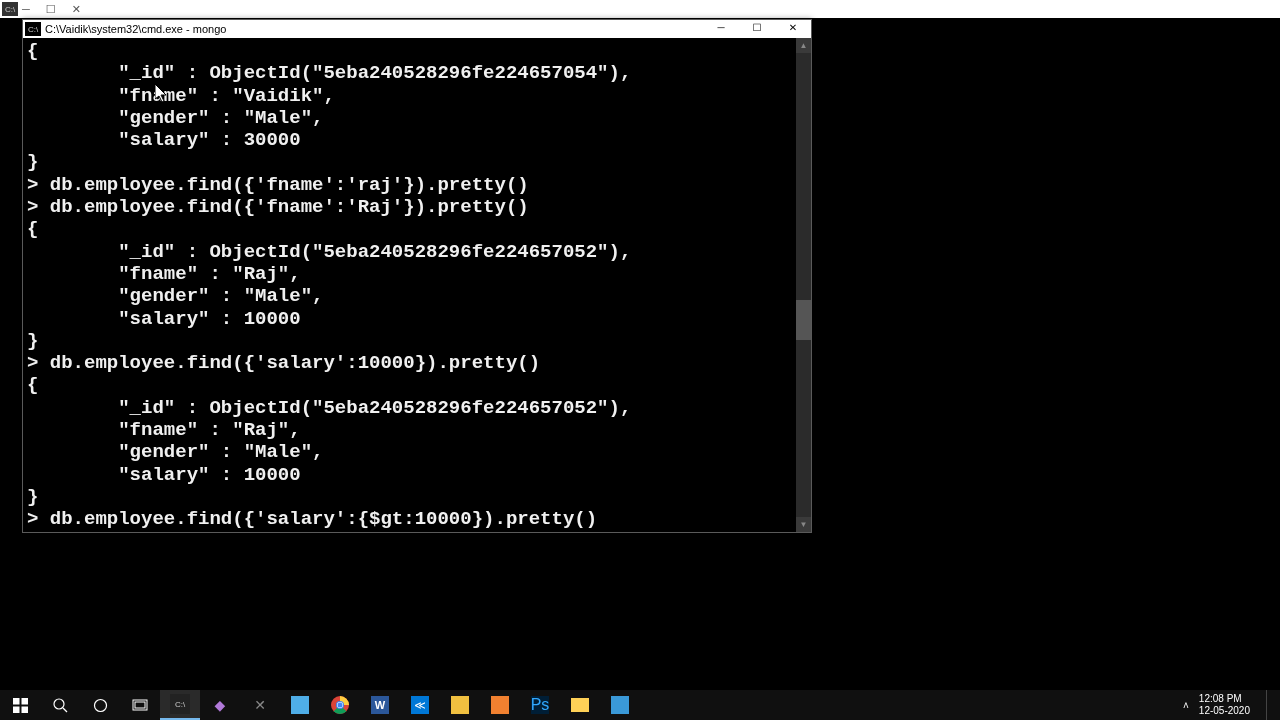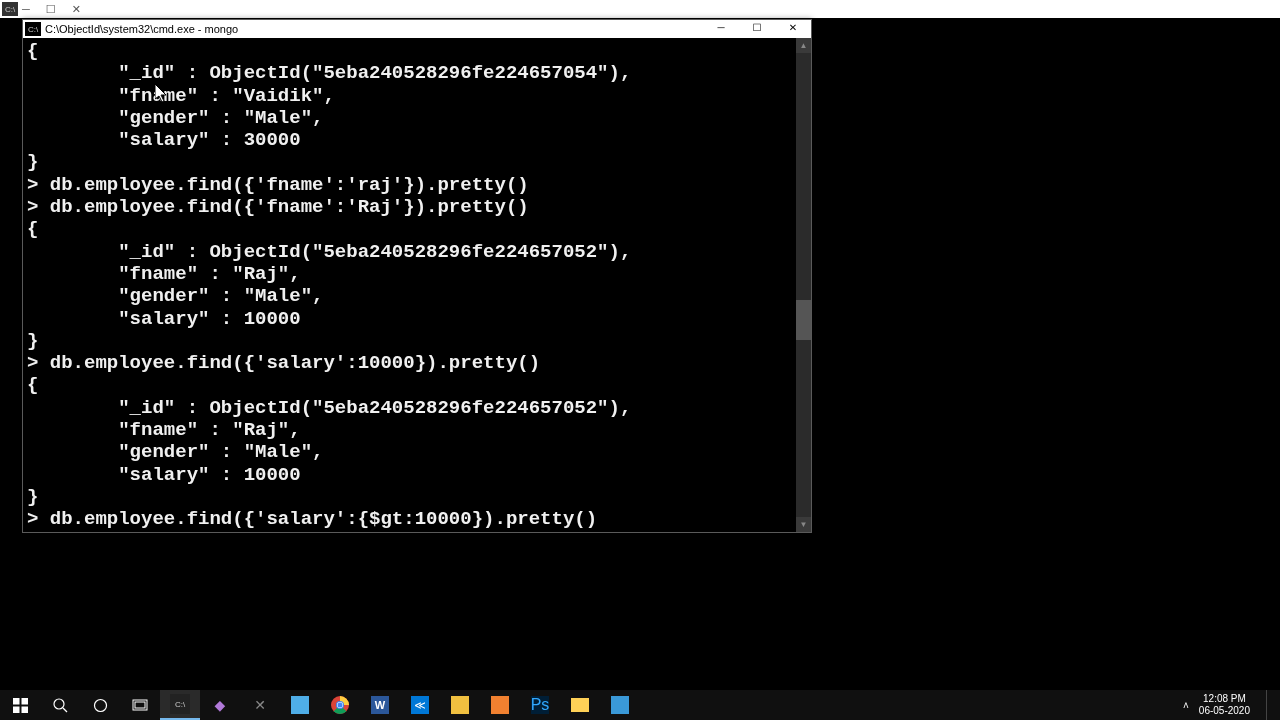--- a/index.html
+++ b/index.html
@@ -174,41 +174,41 @@
   }
   .task-right {
     margin-left: auto;
     display: flex;
     align-items: center;
     color: #fff;
     font-size: 10px;
     padding-right: 8px;
     gap: 10px;
   }
-  .tray-time { text-align: center; line-height: 12px; }
+  .tray-time { text-align: left; line-height: 12px; }
   .show-desktop { width: 6px; height: 30px; border-left: 1px solid #444; margin-left: 6px;}
 </style>
 </head>
 <body>
 
 <div class="bg-window">
   <div class="bg-titlebar">
     <div class="bg-icon">C:\</div>
     <div class="bg-controls">
       <span>─</span>
       <span>☐</span>
       <span>✕</span>
     </div>
   </div>
 </div>
 
 <div class="fg-window">
   <div class="fg-titlebar">
     <div class="fg-icon">C:\</div>
-    <div class="fg-title">C:\ObjectId\system32\cmd.exe - mongo</div>
+    <div class="fg-title">C:\Vaidik\system32\cmd.exe - mongo</div>
     <div class="fg-controls">
       <div>─</div>
       <div>☐</div>
       <div class="close">✕</div>
     </div>
   </div>
   <div class="console-area">
     <div class="console-content">{
         "_id" : ObjectId("5eba240528296fe224657054"),
         "fname" : "Vaidik",
@@ -310,17 +310,17 @@
     <div class="taskbar-app" style="background:#ffd157;width:18px;height:14px;"></div>
   </div>
   <div class="taskbar-icon">
     <div class="taskbar-app" style="background:#3a99d8;width:18px;height:18px;"></div>
   </div>
 
   <div class="task-right">
     <span>˄</span>
     <div class="tray-time">
       <div>12:08 PM</div>
-      <div>06-05-2020</div>
+      <div>12-05-2020</div>
     </div>
     <div class="show-desktop"></div>
   </div>
 </div>
 
 </body></html>

